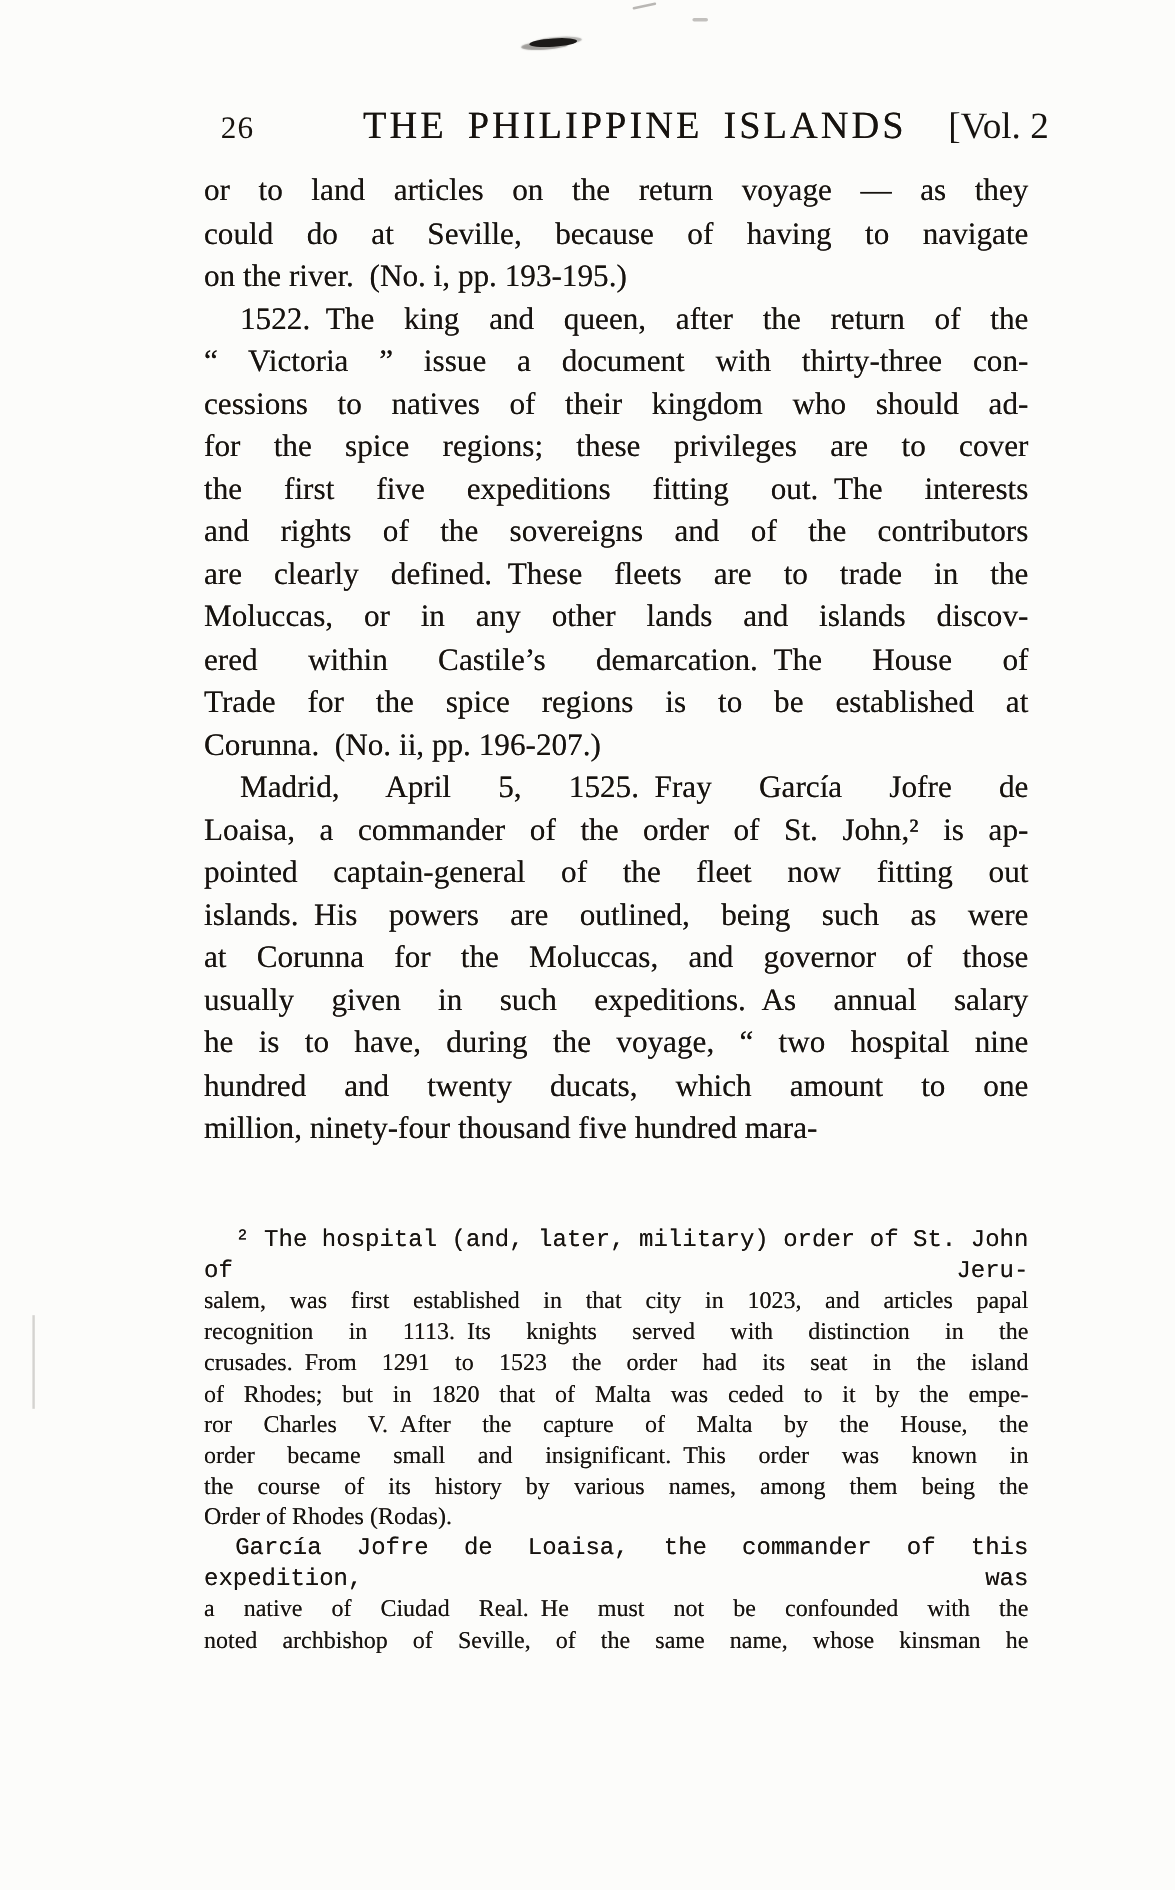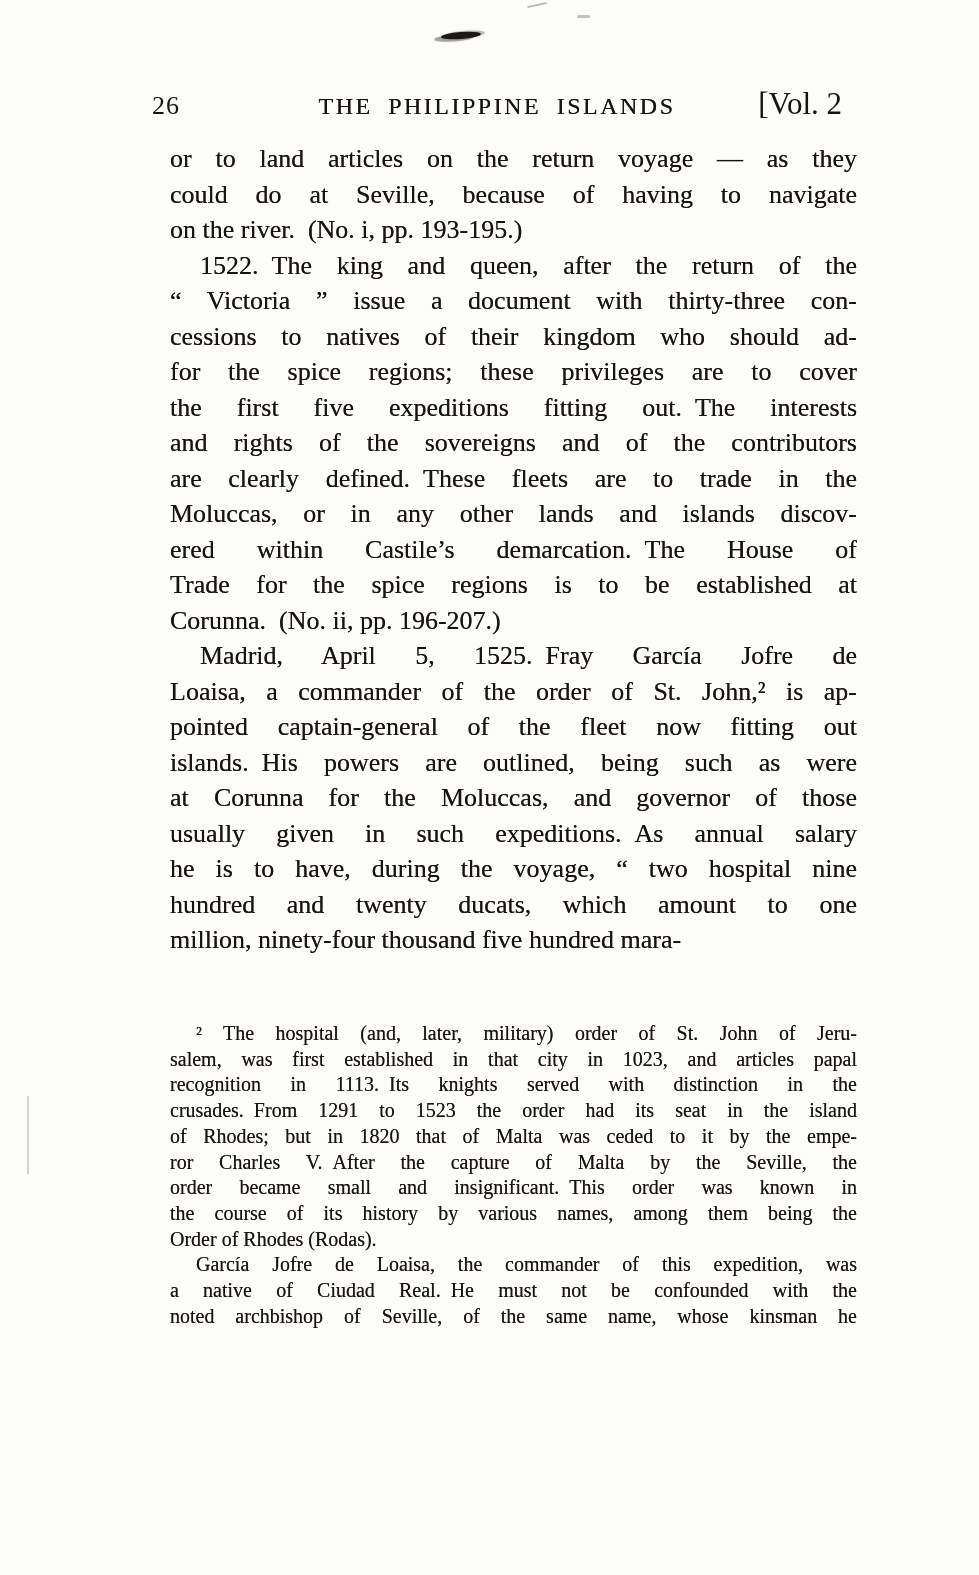--- a/index.html
+++ b/index.html
@@ -29,48 +29,48 @@
     position: absolute; top: 15px; left: 577px; width: 13px; height: 3px;
     background: #c2c0bd; border-radius: 2px;
   }
   .edge-line {
     position: absolute; top: 1096px; left: 27px; width: 2px; height: 78px;
     background: #d4d3d0;
   }
 
   
   .header {
-    position: absolute; top: 86px; left: 152px; width: 690px;
+    position: absolute; top: 86px; left: 184px; width: 690px;
     display: flex; align-items: baseline;
   }
   .page-number { width: 100px; font-size: 26px; letter-spacing: 1px; }
   .running-title {
     flex: 1; text-align: center;
-    font-size: 24px; letter-spacing: 2.5px; word-spacing: 7px;
+    font-size: 32px; letter-spacing: 2.5px; word-spacing: 7px;
     text-shadow: 0 0 .5px rgba(23,19,15,.8);
   }
   .volume { width: 100px; text-align: right; font-size: 31px; }
 
   
   .body-text {
     position: absolute; top: 141px; left: 170px; width: 687px;
     font-size: 26px; line-height: 35.5px;
     text-shadow: 0 0 .5px rgba(23,19,15,.75);
   }
   .line { text-align: justify; text-align-last: justify; }
   .line-last { text-align-last: left; }
   .body-text .line-indent { text-indent: 30px; }
 
   
   .footnote-text {
     position: absolute; top: 1021px; left: 170px; width: 687px;
     font-size: 20px; line-height: 25.7px;
     text-shadow: 0 0 .4px rgba(23,19,15,.7);
   }
-  .footnote-text .line-indent { text-indent: 26px; }
+  .footnote-text .line-indent { text-indent: 26px; font-family: Liberation Mono, monospace; }
 </style>
 </head>
 <body style="--paper: #fcfcfa; --ink: #17130f;">
 
 <div class="page">
 
   <div class="smudge"></div>
   <div class="mark-a"></div>
   <div class="mark-b"></div>
   <div class="edge-line"></div>
@@ -106,21 +106,21 @@
       <div class="line">hundred and twenty ducats, which amount to one</div>
       <div class="line line-last">million, ninety-four thousand five hundred mara-</div>
     </main>
 
   <section class="footnote-text">
       <div class="line line-indent">² The hospital (and, later, military) order of St. John of Jeru-</div>
       <div class="line">salem, was first established in that city in 1023, and articles papal</div>
       <div class="line">recognition in 1113. Its knights served with distinction in the</div>
       <div class="line">crusades. From 1291 to 1523 the order had its seat in the island</div>
       <div class="line">of Rhodes; but in 1820 that of Malta was ceded to it by the empe-</div>
-      <div class="line">ror Charles V. After the capture of Malta by the Seville, the</div>
+      <div class="line">ror Charles V. After the capture of Malta by the House, the</div>
       <div class="line">order became small and insignificant. This order was known in</div>
       <div class="line">the course of its history by various names, among them being the</div>
       <div class="line line-last">Order of Rhodes (Rodas).</div>
       <div class="line line-indent">García Jofre de Loaisa, the commander of this expedition, was</div>
       <div class="line">a native of Ciudad Real. He must not be confounded with the</div>
       <div class="line">noted archbishop of Seville, of the same name, whose kinsman he</div>
     </section>
 
 </div>
 

